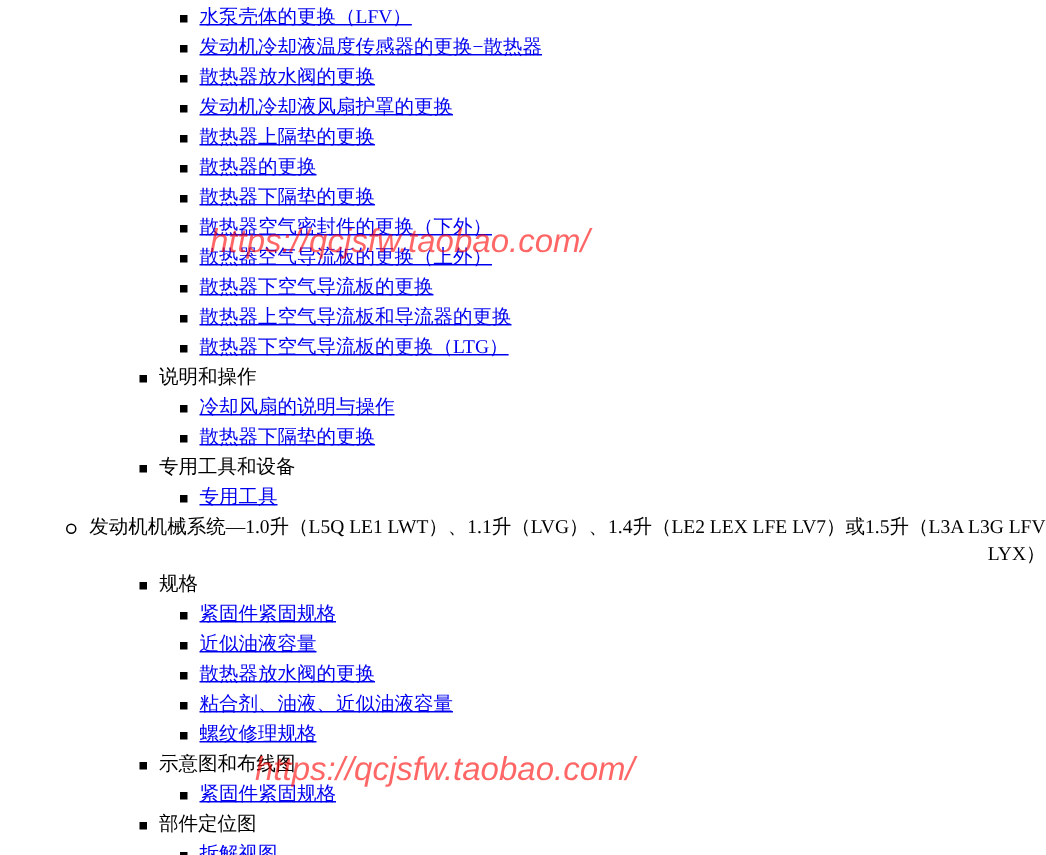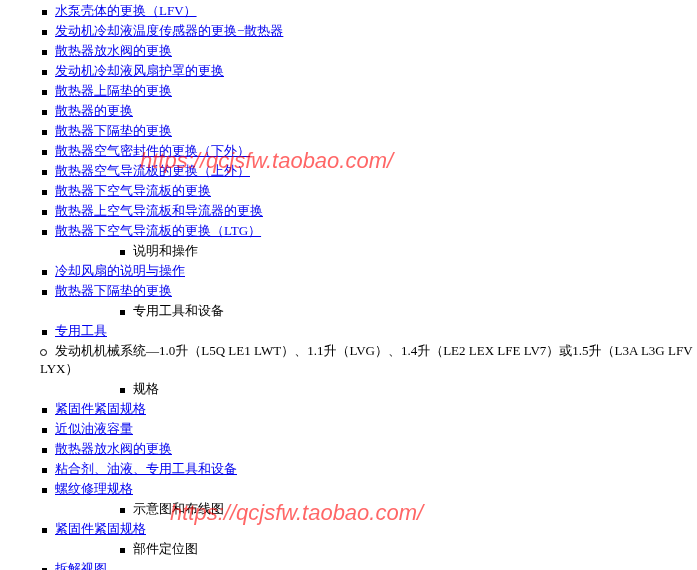--- a/index.html
+++ b/index.html
@@ -18,23 +18,23 @@
   }
   li {
     padding-left: 0;
     margin: 2px 0;
   }
   a {
     color: #0000ee;
     text-decoration: underline;
   }
   
-  .lvl1 { padding-left: 40px; }
-  .lvl3 { padding-left: 120px; }
-  .lvl4 { padding-left: 42px; }
+  .lvl1 { padding-left: 40px; text-align: right; }
+  .lvl3 { padding-left: 93px; }
+  .lvl4 { padding-left: 120px; }
   .bullet-circle::before {
     content: "";
     display: inline-block;
     width: 5px;
     height: 5px;
     border: 1px solid #000;
     border-radius: 50%;
     margin-right: 8px;
     vertical-align: middle;
     background: #fff;
@@ -85,21 +85,21 @@
 
   <li class="lvl3 bullet-square">专用工具和设备</li>
   <li class="lvl4 bullet-square"><a>专用工具</a></li>
 
   <li class="lvl1 bullet-circle">发动机机械系统—1.0升（L5Q LE1 LWT）、1.1升（LVG）、1.4升（LE2 LEX LFE LV7）或1.5升（L3A L3G LFV LYX）</li>
 
   <li class="lvl3 bullet-square">规格</li>
   <li class="lvl4 bullet-square"><a>紧固件紧固规格</a></li>
   <li class="lvl4 bullet-square"><a>近似油液容量</a></li>
   <li class="lvl4 bullet-square"><a>散热器放水阀的更换</a></li>
-  <li class="lvl4 bullet-square"><a>粘合剂、油液、专用工具和设备</a></li>
+  <li class="lvl4 bullet-square"><a>粘合剂、油液、近似油液容量</a></li>
   <li class="lvl4 bullet-square"><a>螺纹修理规格</a></li>
 
   <li class="lvl3 bullet-square">示意图和布线图</li>
   <li class="lvl4 bullet-square"><a>紧固件紧固规格</a></li>
 
   <li class="lvl3 bullet-square">部件定位图</li>
   <li class="lvl4 bullet-square"><a>拆解视图</a></li>
 
 </ul>
 

